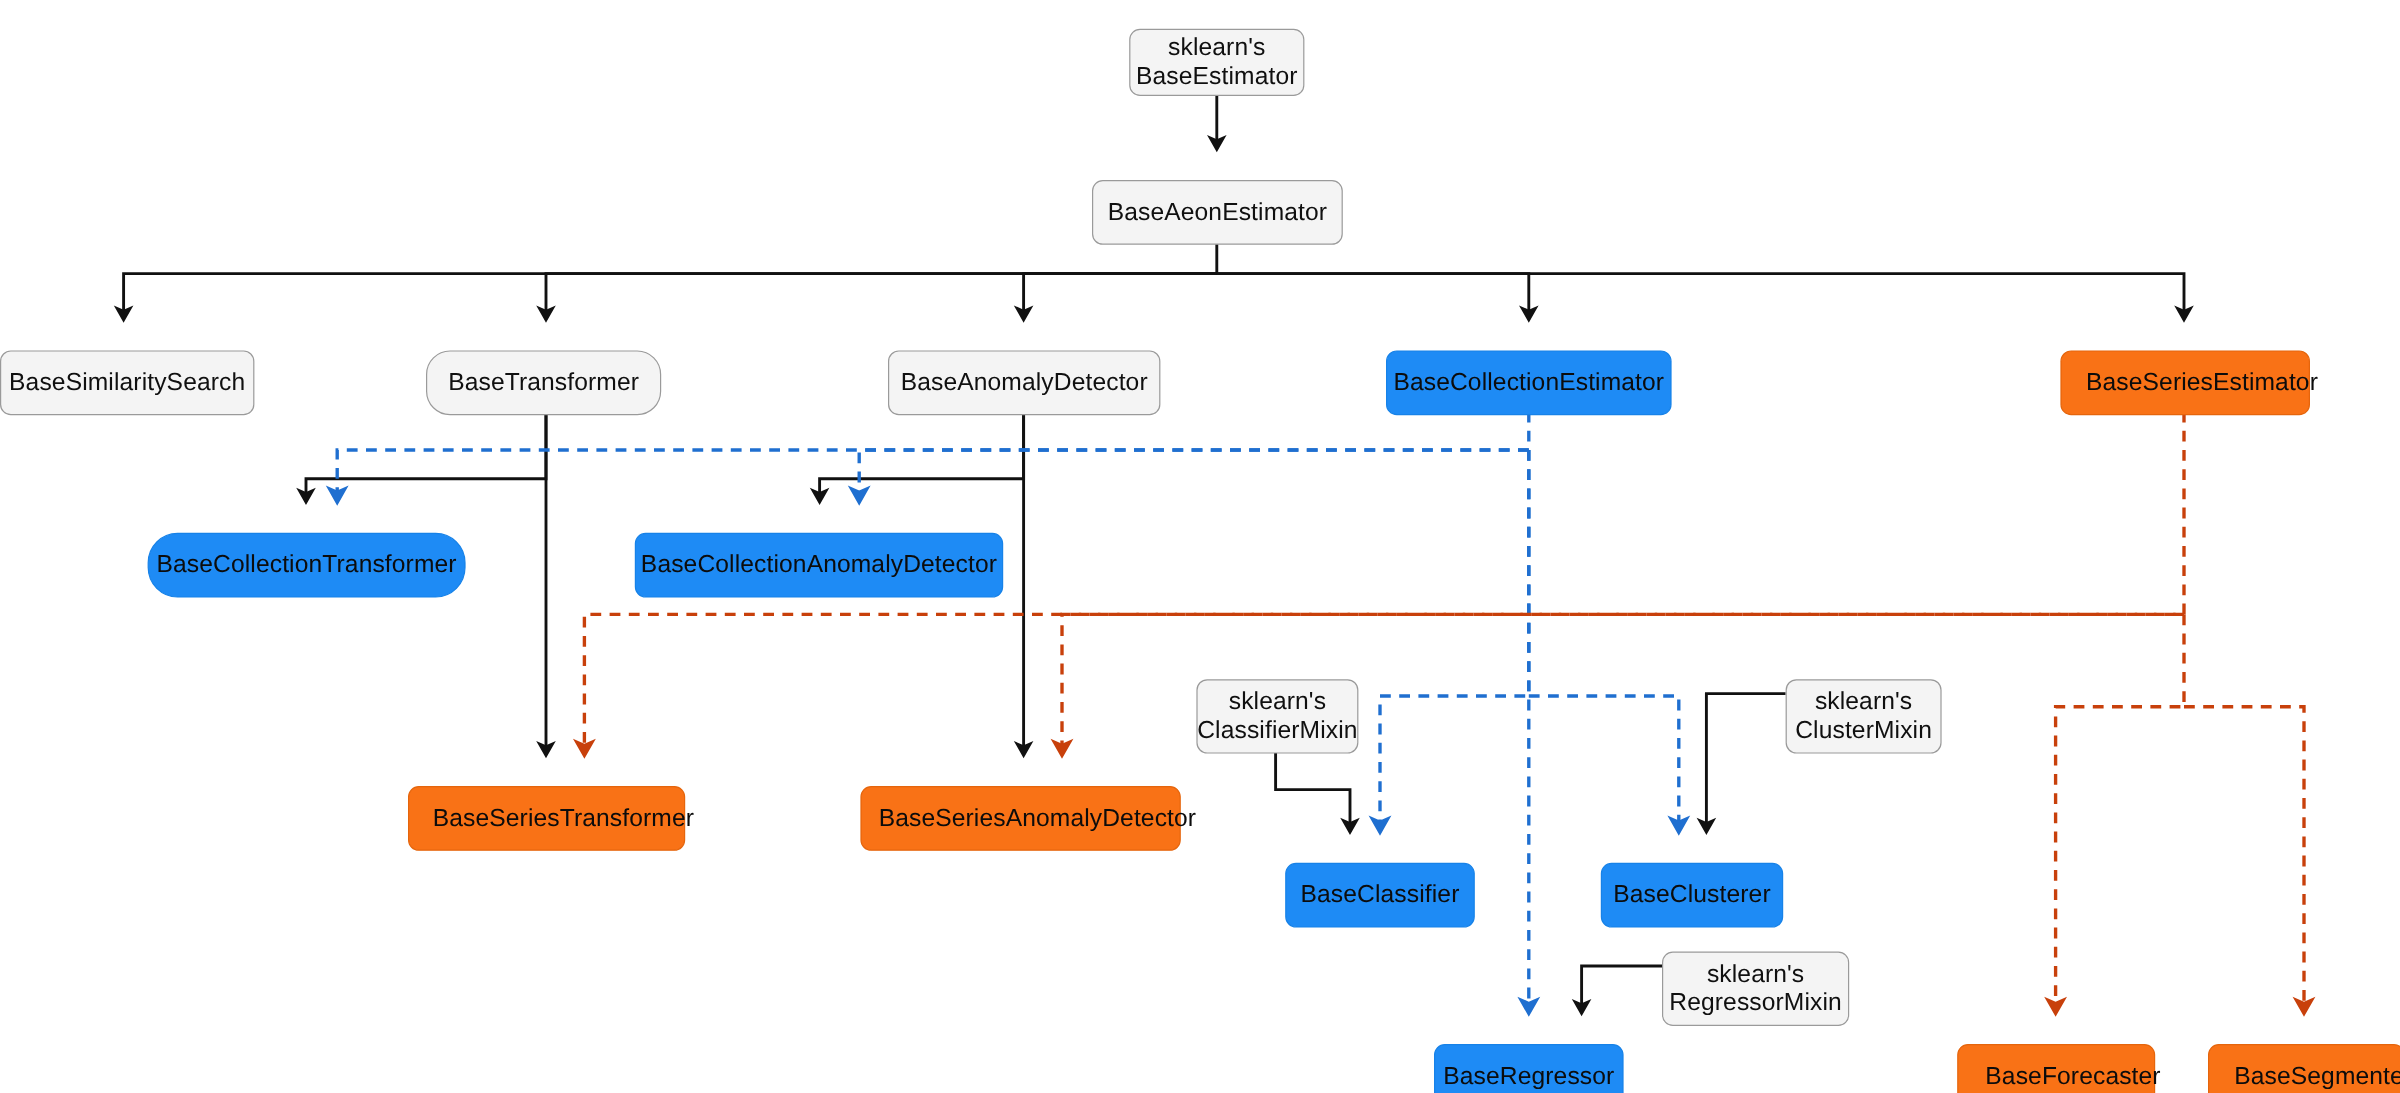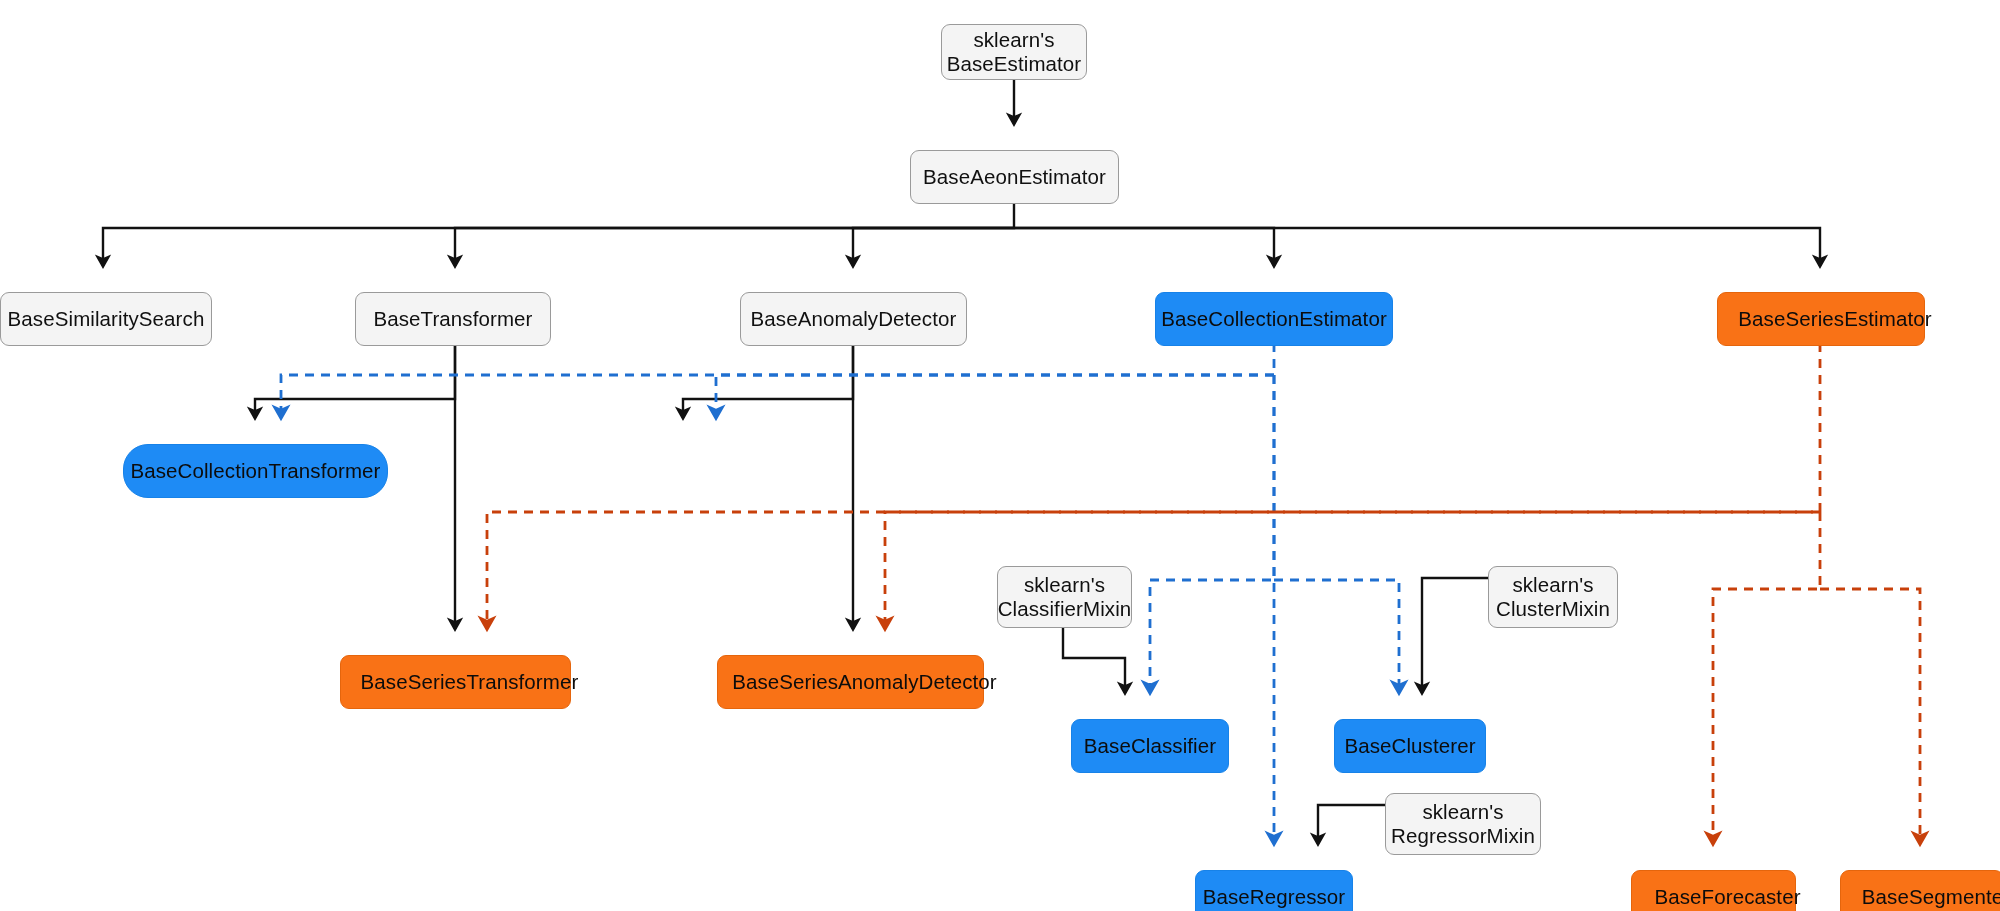--- a/index.html
+++ b/index.html
@@ -105,25 +105,26 @@
       <path d="M1820,327 L1820,512 L487,512 L487,629"></path>
       <path d="M1820,512 L885,512 L885,629"></path>
       <path d="M1820,512 L1820,589 L1713,589 L1713,844"></path>
       <path d="M1820,589 L1920,589 L1920,844"></path>
     </g>
   </svg>
 <div class="node grey" style="left: 941px; top: 5px; width: 146px; height: 56px;">sklearn's
 BaseEstimator</div>
     <div class="node grey" style="left: 910px; top: 131px; width: 209px; height: 54px;">BaseAeonEstimator</div>
     <div class="node grey" style="left: 0px; top: 273px; width: 212px; height: 54px;">BaseSimilaritySearch</div>
-    <div class="node grey" style="left: 355px; top: 273px; width: 196px; height: 54px;">BaseTransformer</div>
+    <div class="node grey" style="left: 355px; top: 273px; width: 196px; height: 54px; border-radius: 20px;">BaseTransformer</div>
     <div class="node grey" style="left: 740px; top: 273px; width: 227px; height: 54px;">BaseAnomalyDetector</div>
     <div class="node blue" style="left: 1155px; top: 273px; width: 238px; height: 54px;">BaseCollectionEstimator</div>
     <div class="node orange" style="left: 1717px; top: 273px; width: 208px; height: 54px;">BaseSeriesEstimator</div>
     <div class="node blue" style="left: 123px; top: 425px; width: 265px; height: 54px; border-radius: 25px;">BaseCollectionTransformer</div>
+    <div class="node blue" style="left: 529px; top: 425px; width: 307px; height: 54px;">BaseCollectionAnomalyDetector</div>
     <div class="node orange" style="left: 340px; top: 636px; width: 231px; height: 54px; text-align: center;">BaseSeriesTransformer</div>
     <div class="node orange" style="left: 717px; top: 636px; width: 267px; height: 54px;">BaseSeriesAnomalyDetector</div>
     <div class="node grey" style="left: 997px; top: 547px; width: 135px; height: 62px;">sklearn's
 ClassifierMixin</div>
     <div class="node grey" style="left: 1488px; top: 547px; width: 130px; height: 62px;">sklearn's
 ClusterMixin</div>
     <div class="node blue" style="left: 1071px; top: 700px; width: 158px; height: 54px;">BaseClassifier</div>
     <div class="node blue" style="left: 1334px; top: 700px; width: 152px; height: 54px;">BaseClusterer</div>
     <div class="node grey" style="left: 1385px; top: 774px; width: 156px; height: 62px;">sklearn's
 RegressorMixin</div>

